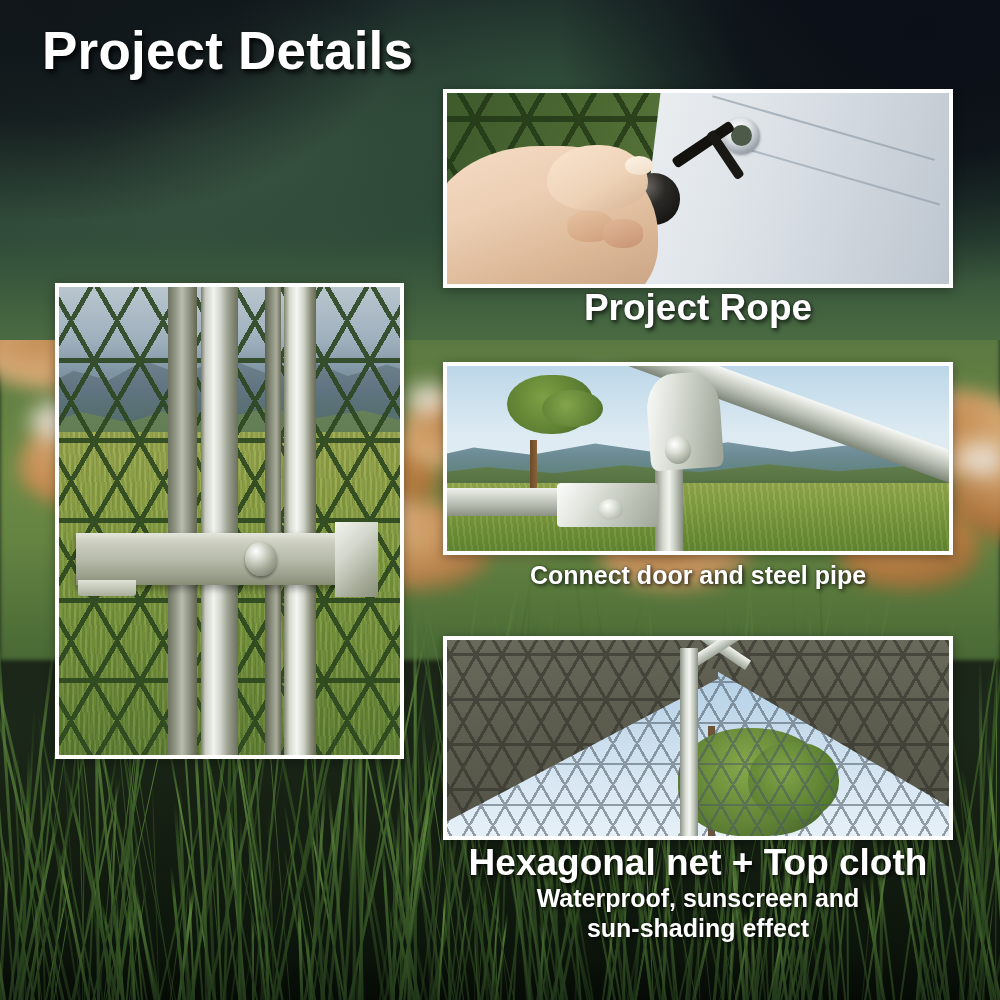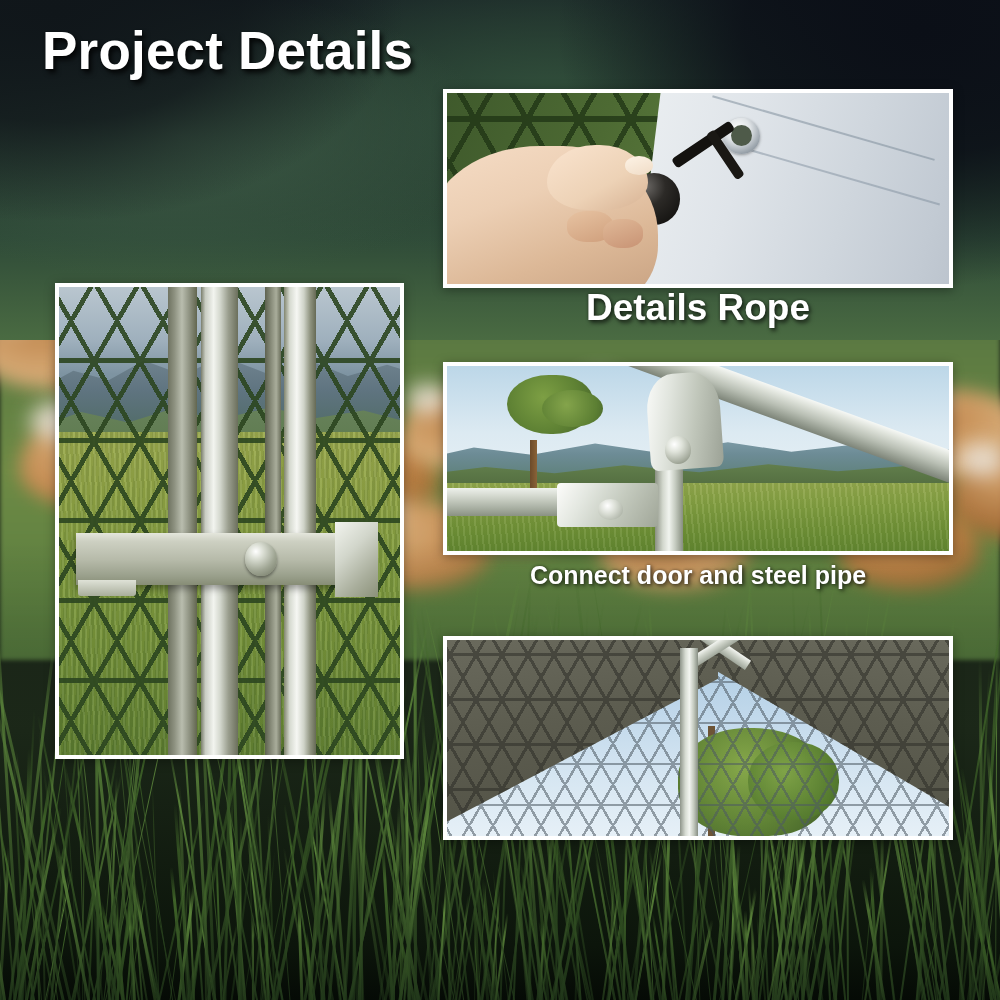--- a/index.html
+++ b/index.html
@@ -736,21 +736,26 @@
                   background:linear-gradient(180deg,#f3f5f1 0%,#cfd4ca 40%,#9fa69a 100%);"></div>
       <div style="position:absolute;left:48%;top:10%;width:60%;height:5.5%;transform:rotate(-32deg);transform-origin:left center;
                   background:linear-gradient(180deg,#f3f5f1 0%,#cfd4ca 40%,#9fa69a 100%);"></div>
 
       <div style="position:absolute;left:46.5%;top:4%;width:3.6%;height:96%;
                   background:linear-gradient(90deg,#8e948a 0%,#d6dbd2 30%,#f3f5f1 52%,#c4cabf 76%,#878e83 100%);"></div>
     </div>
   </div>
 
   <div class="cap" style="left:443px;top:288px;width:510px;">
-    <div class="cap-h">Details Rope</div>
+    <div class="cap-h">Project Rope</div>
   </div>
 
   <div class="cap" style="left:443px;top:560px;width:510px;">
     <div class="cap-s">Connect door and steel pipe</div>
   </div>
 
+  <div class="cap" style="left:420px;top:843px;width:556px;">
+    <div class="cap-h">Hexagonal net + Top cloth</div>
+    <div class="cap-s">Waterproof, sunscreen and</div>
+    <div class="cap-s">sun-shading effect</div>
+  </div>
 
 </div>
 
 </body></html>

